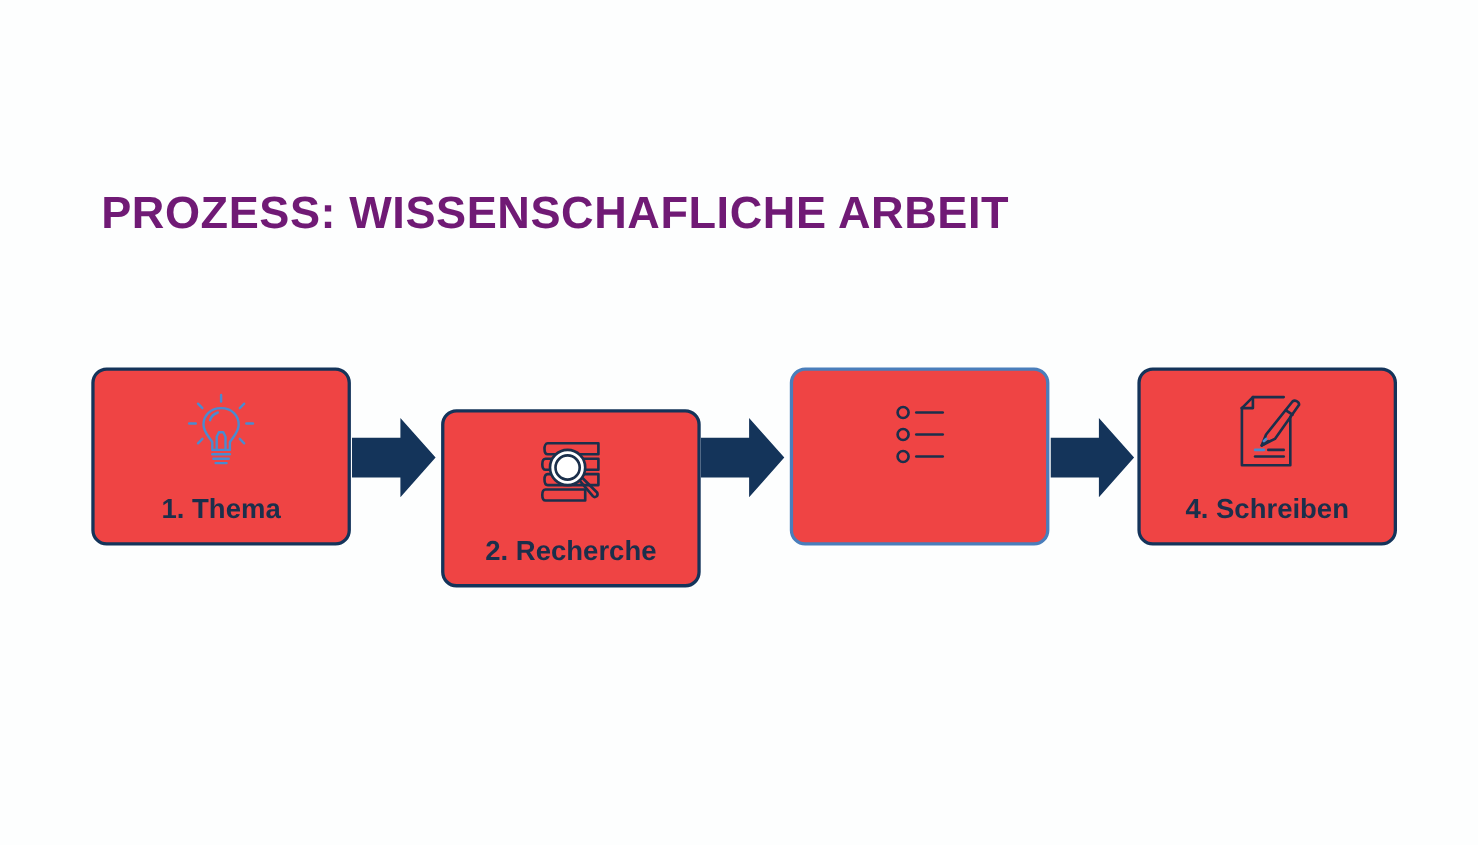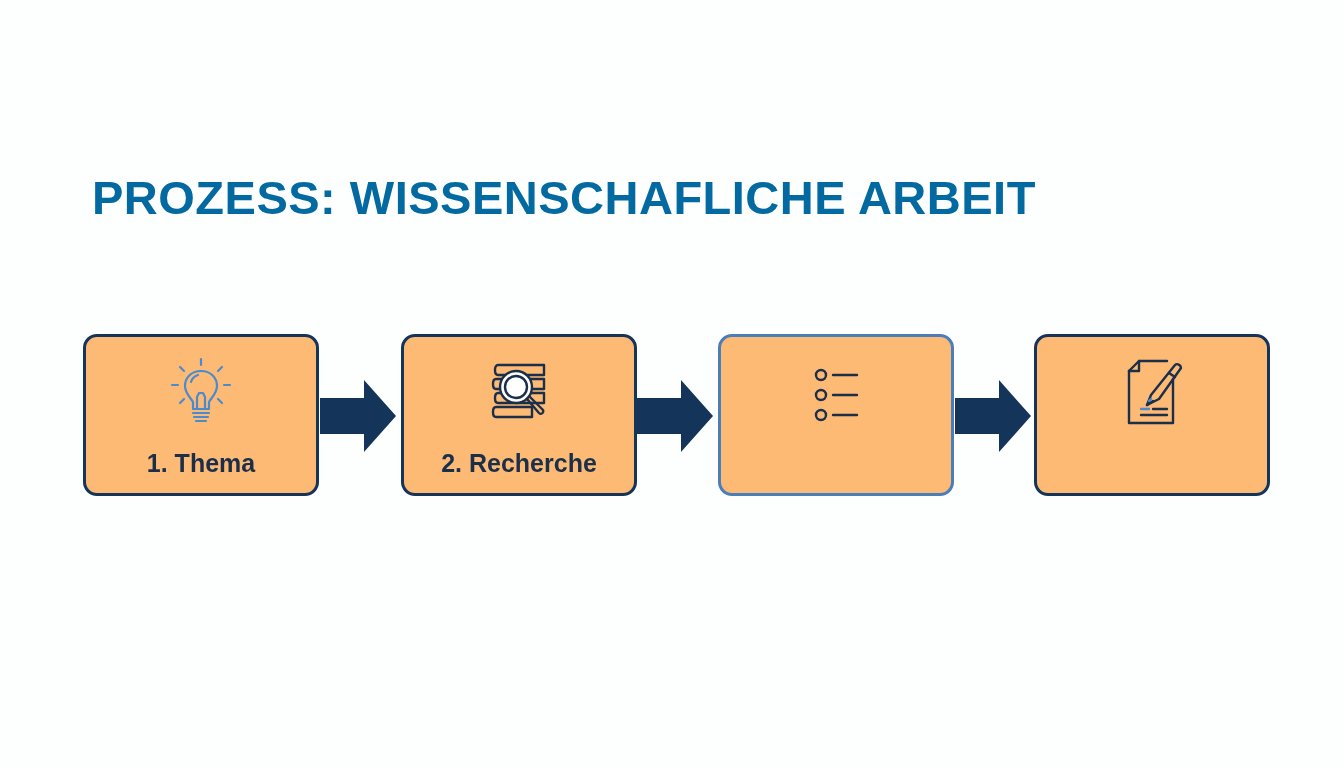--- a/index.html
+++ b/index.html
@@ -3,27 +3,27 @@
   <meta charset="utf-8">
   <style>
     html, body { margin: 0; padding: 0; }
     body {
       width: 1344px; height: 768px; background: #fdfefe;
       position: relative; overflow: hidden;
       font-family: "Liberation Sans", "DejaVu Sans", sans-serif;
     }
     .title {
       position: absolute; left: 92px; top: 170px;
-      font-size: 47px; font-weight: bold; color: #0369a1;
+      font-size: 41px; font-weight: bold; color: #701a75;
       letter-spacing: 0.5px; white-space: nowrap;
     }
     .step {
       position: absolute; top: 334px; width: 236px; height: 162px;
       box-sizing: border-box; border: 3px solid #14345a; border-radius: 14px;
-      background: #fdba74;
+      background: #ef4444;
     }
     .step.highlight { border-color: #4a7ebb; }
     .step .icon { position: absolute; left: 50%; top: 18px; transform: translateX(-50%); width: 74px; height: 74px; }
     .step .label {
       position: absolute; left: 0; right: 0; top: 112px; text-align: center;
       font-size: 25px; font-weight: bold; color: #1b2f4b;
     }
     .arrow { position: absolute; top: 380px; width: 80px; height: 72px; }
   </style>
 </head>
@@ -47,21 +47,21 @@
     <line x1="30" y1="62" x2="44" y2="62"></line>
     <path d="M32 66 L42 66"></path>
   </svg>
   <div class="label">1. Thema</div>
 </div>
 
 <svg class="arrow" style="left:320px;" viewBox="0 0 80 72">
   <polygon points="0,18 44,18 44,0 76,36 44,72 44,54 0,54" fill="#14345a"></polygon>
 </svg>
 
-<div class="step" style="left:401px;">
+<div class="step" style="left:401px;margin-top:38px;">
   <svg class="icon" viewBox="0 0 74 74" fill="none" stroke="#1b2f4b" stroke-width="2.4" stroke-linecap="round" stroke-linejoin="round">
     <path d="M16 10 L62 10 L62 20 L16 20 C12 20 12 10 16 10 Z"></path>
     <path d="M14 24 L62 24 L62 34 L14 34 C10 34 10 24 14 24 Z"></path>
     <path d="M16 38 L62 38 L62 48 L16 48 C12 48 12 38 16 38 Z"></path>
     <path d="M14 52 L50 52 L50 62 L14 62 C10 62 10 52 14 52 Z"></path>
     <circle cx="34" cy="32" r="16" fill="#ffffff"></circle>
     <circle cx="34" cy="32" r="11"></circle>
     <path d="M45 44 L57 58 C59 60 62 58 61 55 L48 42"></path>
   </svg>
   <div class="label">2. Recherche</div>
@@ -92,13 +92,14 @@
     <path d="M14 16 L24 16 L24 6"></path>
     <path d="M14 16 L14 68 L58 68 L58 24"></path>
     <path d="M32 50 L36 40 L60 10 C62 8 66 10 66 13 L44 44 Z"></path>
     <line x1="54" y1="18" x2="60" y2="22"></line>
     <line x1="32" y1="50" x2="38" y2="46"></line>
     <path d="M34 46 L36 44" stroke="#4a8bd0"></path>
     <line x1="26" y1="54" x2="34" y2="54" stroke="#4a8bd0"></line>
     <line x1="38" y1="54" x2="52" y2="54"></line>
     <line x1="26" y1="60" x2="52" y2="60"></line>
   </svg>
+  <div class="label">4. Schreiben</div>
 </div>
 
 </body></html>

